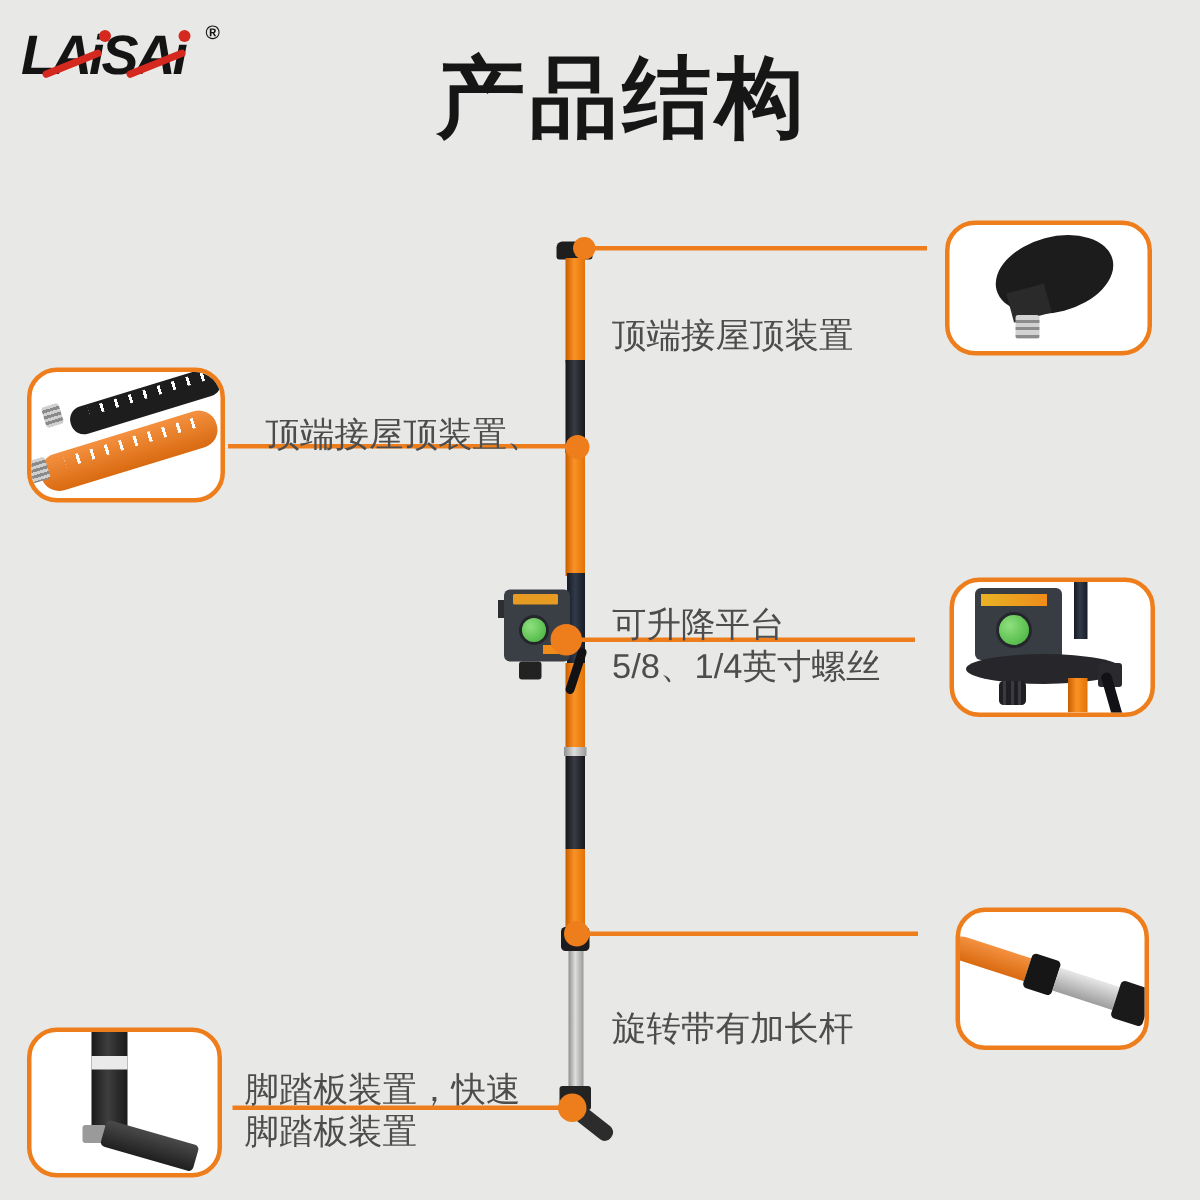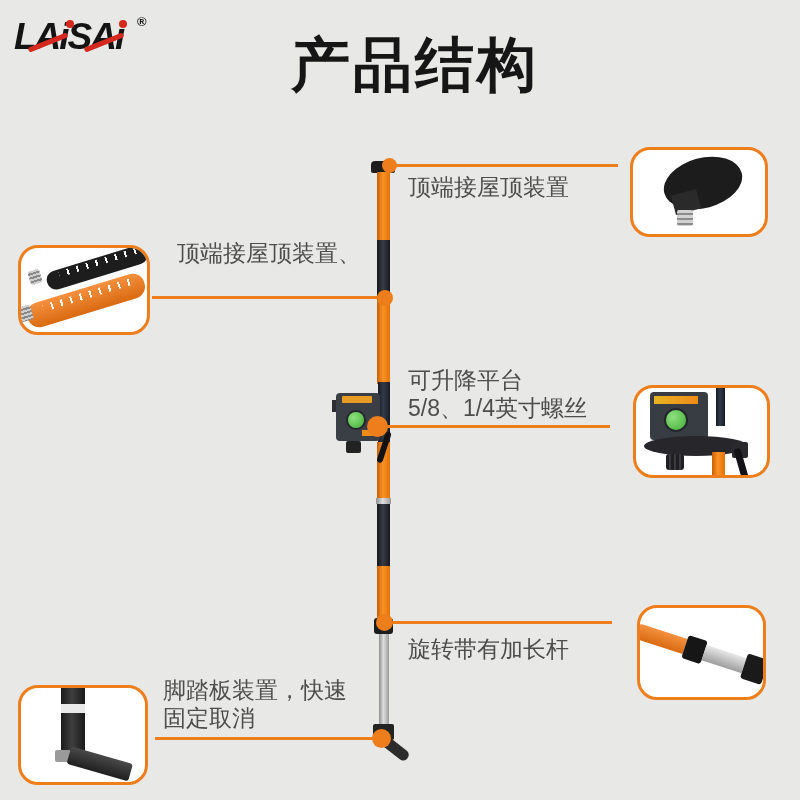--- a/index.html
+++ b/index.html
@@ -19,21 +19,21 @@
             font-size:29px;color:#2d2d2d;letter-spacing:1px;}
   
   .seg{position:absolute;}
   .orange{background:linear-gradient(90deg,#c85f00,#fb9226 45%,#e27207);}
   .blacks{background:linear-gradient(90deg,#15161a,#3a3c44 45%,#17181c);}
   .darks{background:linear-gradient(90deg,#151a24,#323a4a 45%,#161b26);}
   .silver{background:linear-gradient(90deg,#8f8f8f,#dedede 45%,#9a9a9a);}
   
   .cline{position:absolute;height:3px;background:#ee7e1c;}
   .dot{position:absolute;border-radius:50%;background:#ee7e1c;}
-  .ctext{position:absolute;font-size:23px;color:#4d4d4d;line-height:28px;}
+  .ctext{position:absolute;font-size:23px;color:#4d4d4d;line-height:28px;margin-top:36px;}
   .card{position:absolute;background:#ffffff;border:3px solid #ee7e1c;border-radius:20px;overflow:hidden;}
   .shape{position:absolute;}
 </style>
 </head>
 <body>
 
 <div class="canvas">
 
   <div class="logo-text">LAiSAi</div>
   <div class="red-dot" style="left:66px;top:20px;"></div>
@@ -135,21 +135,21 @@
         <div style="width:22px;height:26px;background:#1a1a1a;border-radius:3px;"></div>
       </div>
     </div>
   </div>
 
   <div>
     <div class="cline" style="left:155px;top:737px;width:222px;"></div>
     <div class="dot" style="left:372px;top:729px;width:19px;height:19px;"></div>
     <div class="ctext" style="left:163px;top:676px;">
       <div>脚踏板装置，快速</div>
-      <div>固定取消</div>
+      <div>脚踏板装置</div>
     </div>
     <div class="card" style="left:18px;top:685px;width:124px;height:94px;">
       <div class="shape" style="left:40px;top:0;width:24px;height:66px;background:linear-gradient(90deg,#1a1a1a,#3e3e3e 45%,#1a1a1a);">
         <div class="shape" style="left:0;top:16px;width:24px;height:9px;background:#eaeaea;"></div>
       </div>
       <div class="shape" style="left:34px;top:62px;width:16px;height:12px;background:#9a9a9a;border-radius:2px;"></div>
       <div class="shape" style="left:48px;top:58px;width:64px;height:18px;background:linear-gradient(180deg,#4a4a4a,#1f1f1f);border-radius:3px;transform:rotate(16deg);transform-origin:left center;"></div>
     </div>
   </div>
 

